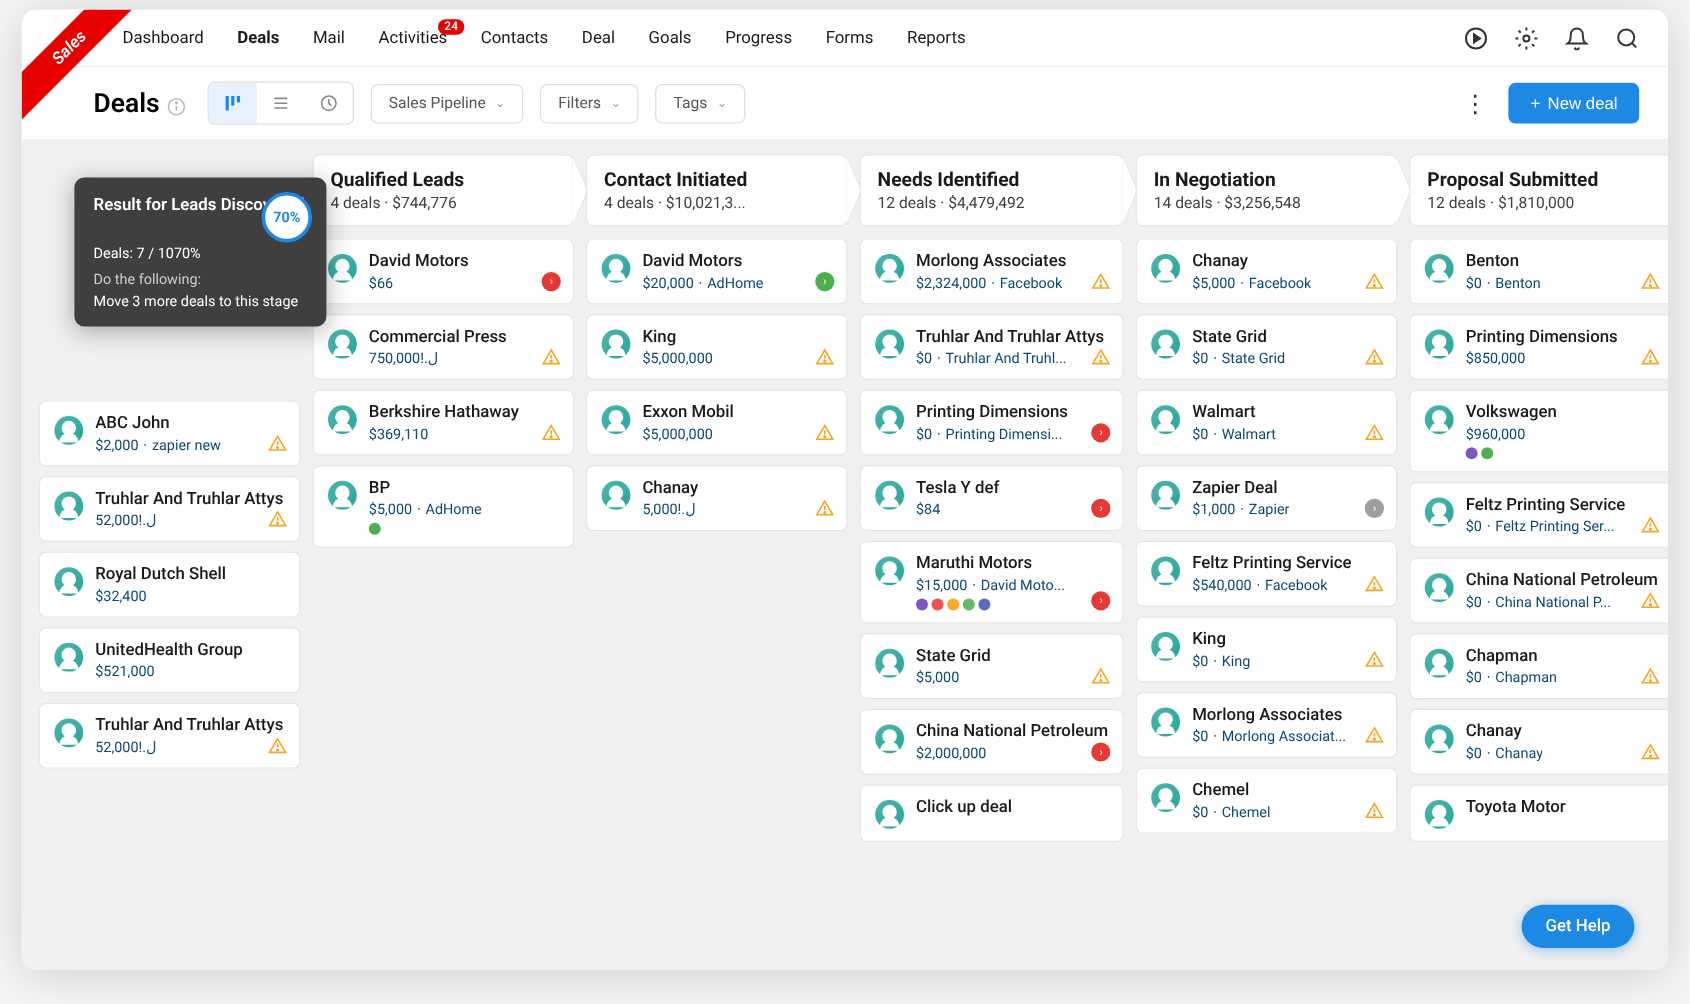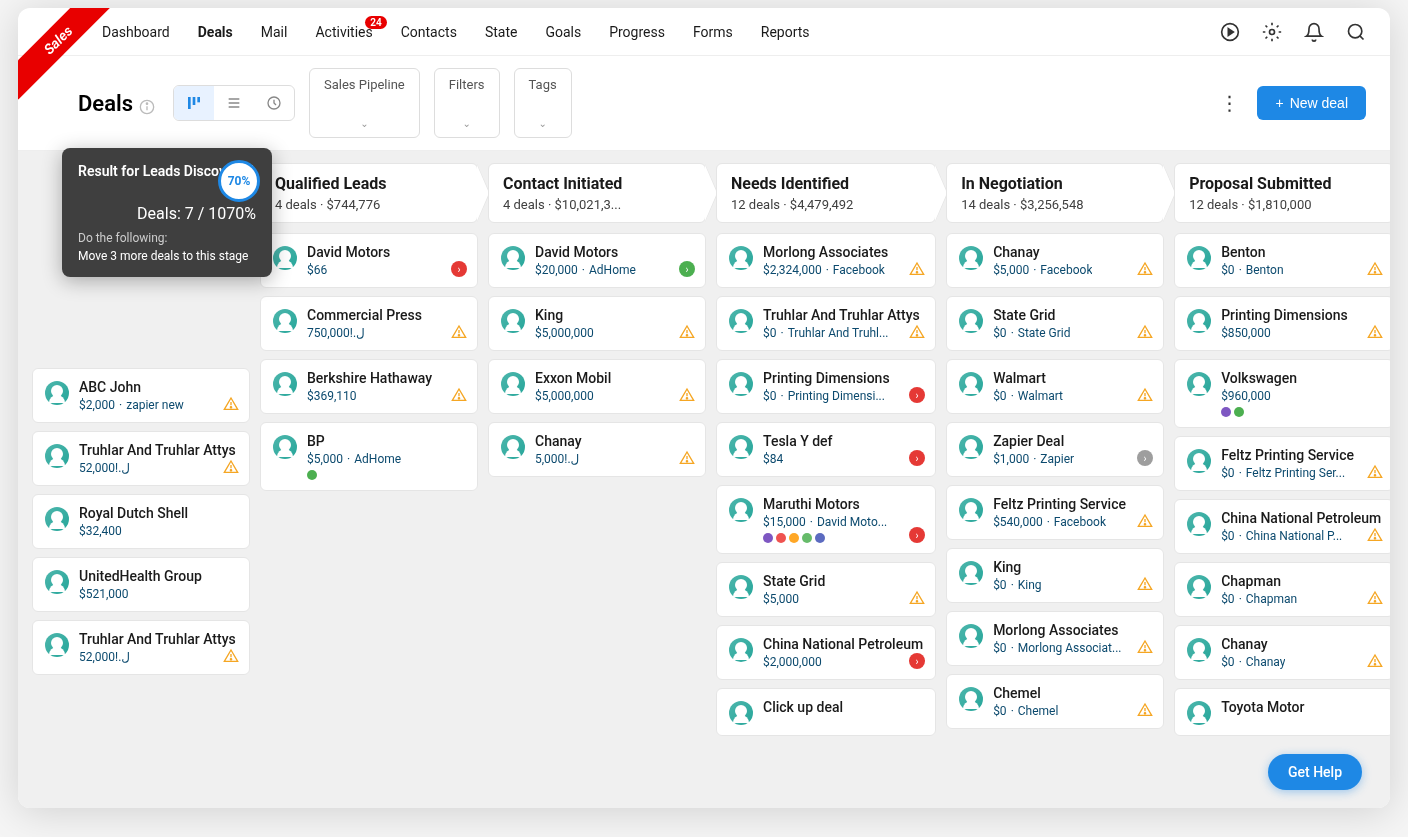--- a/index.html
+++ b/index.html
@@ -19,21 +19,21 @@
     .nav-right { margin-left: auto; display: flex; gap: 22px; align-items: center; }
     .nav-icon { width: 20px; height: 20px; cursor: pointer; color: #333; display: flex; align-items: center; justify-content: center; }
     
     
     .toolbar { display: flex; align-items: center; padding: 12px 24px; gap: 14px; border-bottom: 1px solid #eee; }
     .page-title { font-size: 22px; font-weight: 600; margin-right: 4px; display: flex; align-items: center; gap: 6px; padding-left: 36px; }
     .info-icon { width: 16px; height: 16px; color: #bbb; }
     .view-toggle { display: flex; border: 1px solid #ddd; border-radius: 6px; overflow: hidden; }
     .view-btn { width: 40px; height: 34px; display: flex; align-items: center; justify-content: center; cursor: pointer; color: #888; }
     .view-btn.active { background: #e8f2ff; color: #1e88e5; }
-    .dropdown { border: 1px solid #ddd; border-radius: 6px; padding: 8px 14px; font-size: 13px; cursor: pointer; display: flex; align-items: center; gap: 26px; color: #555; flex-direction: column; }
+    .dropdown { border: 1px solid #ddd; border-radius: 6px; padding: 8px 14px; font-size: 13px; cursor: pointer; display: flex; align-items: center; gap: 8px; color: #555; }
     .dropdown .chev { font-size: 10px; color: #999; }
     .toolbar-right { margin-left: auto; display: flex; align-items: center; gap: 18px; }
     .kebab { font-size: 20px; color: #333; cursor: pointer; }
     .new-deal-btn { background: #1e88e5; color: #fff; border: none; border-radius: 6px; padding: 9px 18px; font-size: 14px; font-weight: 500; cursor: pointer; display: flex; align-items: center; gap: 6px; }
     
     
     .board { display: flex; gap: 10px; padding: 12px 14px; overflow-x: auto; height: calc(100% - 110px); background: #f0f0f0; }
     .column { flex: 0 0 218px; display: flex; flex-direction: column; }
     .col-header { background: #fff; border: 1px solid #e5e5e5; border-radius: 6px; padding: 10px 14px; position: relative; margin-bottom: 10px; }
     .col-header::after {
@@ -61,21 +61,21 @@
     .st-red { background: #e53935; color: #fff; }
     .st-green { background: #4caf50; color: #fff; }
     .st-gray { background: #9e9e9e; color: #fff; }
     .dots-row { display: flex; gap: 3px; margin-top: 4px; }
     .dot { width: 10px; height: 10px; border-radius: 50%; }
     
     
     .tooltip-pop { position: absolute; top: 140px; left: 44px; width: 210px; background: #3f3f3f; color: #fff; border-radius: 8px; padding: 14px 16px; z-index: 50; box-shadow: 0 4px 20px rgba(0,0,0,0.3); }
     .tooltip-title { font-size: 14px; font-weight: 600; line-height: 1.3; }
     .tooltip-badge { position: absolute; top: 12px; right: 12px; width: 42px; height: 42px; border-radius: 50%; background: #fff; border: 3px solid #1e88e5; display: flex; align-items: center; justify-content: center; color: #1e88e5; font-size: 12px; font-weight: 700; }
-    .tooltip-row { margin-top: 24px; font-size: 16px; display: flex; justify-content: flex-end; }
+    .tooltip-row { margin-top: 24px; font-size: 12px; display: flex; justify-content: flex-start; }
     .tooltip-link { font-size: 12px; margin-top: 8px; color: #ccc; }
     .tooltip-hint { font-size: 12px; margin-top: 4px; }
     
     
     .help-btn { position: absolute; bottom: 18px; right: 28px; background: #1e88e5; color: #fff; border-radius: 20px; padding: 10px 20px; font-size: 14px; font-weight: 500; cursor: pointer; box-shadow: 0 2px 10px rgba(30,136,229,0.4); }
     
     .col-cards::-webkit-scrollbar { width: 5px; }
     .col-cards::-webkit-scrollbar-thumb { background: #ccc; border-radius: 3px; }
   </style>
 </head>
@@ -90,21 +90,21 @@
   <div class="topnav">
     <div class="nav-left">
       <div class="nav-item">Dashboard</div>
       <div class="nav-item active">Deals</div>
       <div class="nav-item">Mail</div>
       <div class="nav-item">
         <span>Activities</span>
         <span class="nav-badge">24</span>
       </div>
       <div class="nav-item">Contacts</div>
-      <div class="nav-item">State</div>
+      <div class="nav-item">Deal</div>
       <div class="nav-item">Goals</div>
       <div class="nav-item">Progress</div>
       <div class="nav-item">Forms</div>
       <div class="nav-item">Reports</div>
     </div>
     <div class="nav-right">
       <div class="nav-icon">
           <svg viewBox="0 0 24 24" width="20" height="20" fill="none" stroke="currentColor" stroke-width="2">
             <circle cx="12" cy="12" r="10"></circle>
             <polygon points="10,8 16,12 10,16" fill="currentColor"></polygon>

